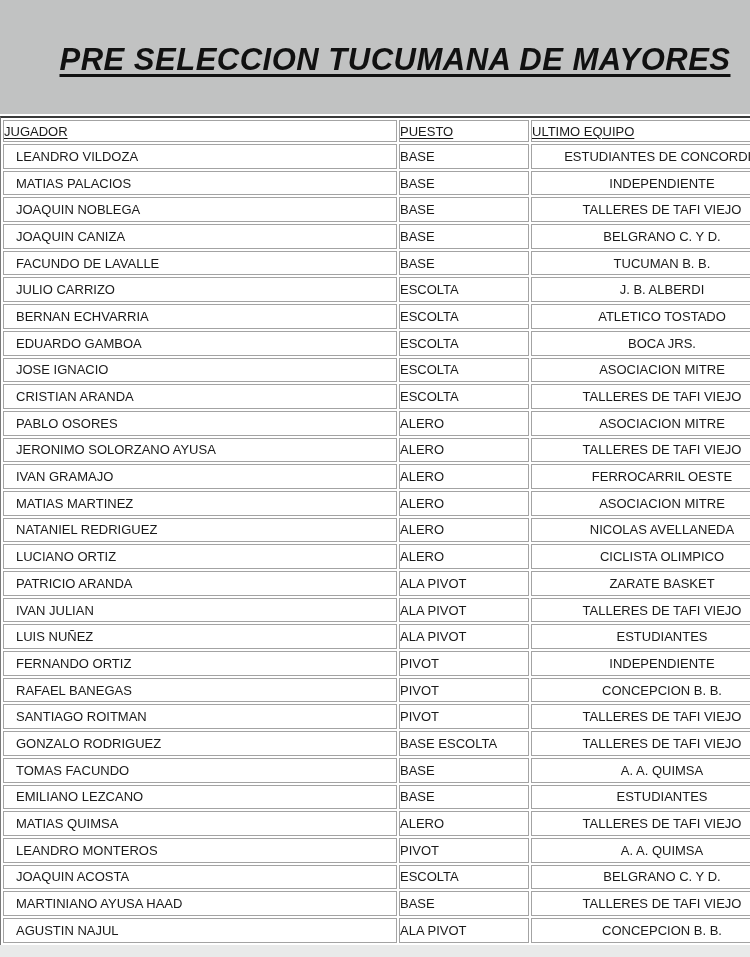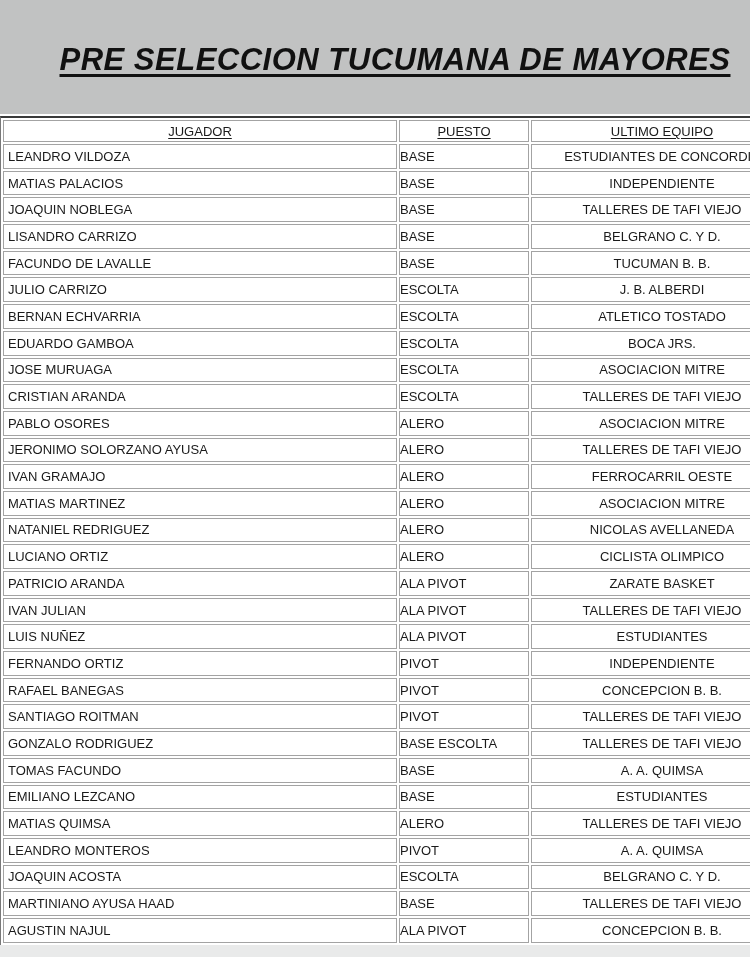--- a/index.html
+++ b/index.html
@@ -62,26 +62,26 @@
     font-size: 13px;
     color: #1a1a1a;
     white-space: nowrap;
     overflow: visible;
     box-sizing: content-box;
     padding: 0;
   }
   th {
     height: 20px;
     font-weight: normal;
-    text-align: center;
+    text-align: left;
     text-decoration: underline;
     text-underline-offset: 2px;
   }
   td { height: 22.7px; }
-  td.c-jugador { text-align: left; padding-left: 4px; }
+  td.c-jugador { text-align: left; padding-left: 12px; }
   td.c-puesto  { text-align: left; }
   td.c-equipo  { text-align: center; }
 </style>
 </head>
 <body>
 
 <div class="banner">
   <h1>PRE SELECCION TUCUMANA DE MAYORES</h1>
 </div>
 
@@ -112,21 +112,21 @@
     <td class="c-equipo">INDEPENDIENTE</td>
   </tr>
 
   <tr>
     <td class="c-jugador">JOAQUIN NOBLEGA</td>
     <td class="c-puesto">BASE</td>
     <td class="c-equipo">TALLERES DE TAFI VIEJO</td>
   </tr>
 
   <tr>
-    <td class="c-jugador">LISANDRO CARRIZO</td>
+    <td class="c-jugador">JOAQUIN CANIZA</td>
     <td class="c-puesto">BASE</td>
     <td class="c-equipo">BELGRANO C. Y D.</td>
   </tr>
 
   <tr>
     <td class="c-jugador">FACUNDO DE LAVALLE</td>
     <td class="c-puesto">BASE</td>
     <td class="c-equipo">TUCUMAN B. B.</td>
   </tr>
 
@@ -142,21 +142,21 @@
     <td class="c-equipo">ATLETICO TOSTADO</td>
   </tr>
 
   <tr>
     <td class="c-jugador">EDUARDO GAMBOA</td>
     <td class="c-puesto">ESCOLTA</td>
     <td class="c-equipo">BOCA JRS.</td>
   </tr>
 
   <tr>
-    <td class="c-jugador">JOSE MURUAGA</td>
+    <td class="c-jugador">JOSE IGNACIO</td>
     <td class="c-puesto">ESCOLTA</td>
     <td class="c-equipo">ASOCIACION MITRE</td>
   </tr>
 
   <tr>
     <td class="c-jugador">CRISTIAN ARANDA</td>
     <td class="c-puesto">ESCOLTA</td>
     <td class="c-equipo">TALLERES DE TAFI VIEJO</td>
   </tr>
 

